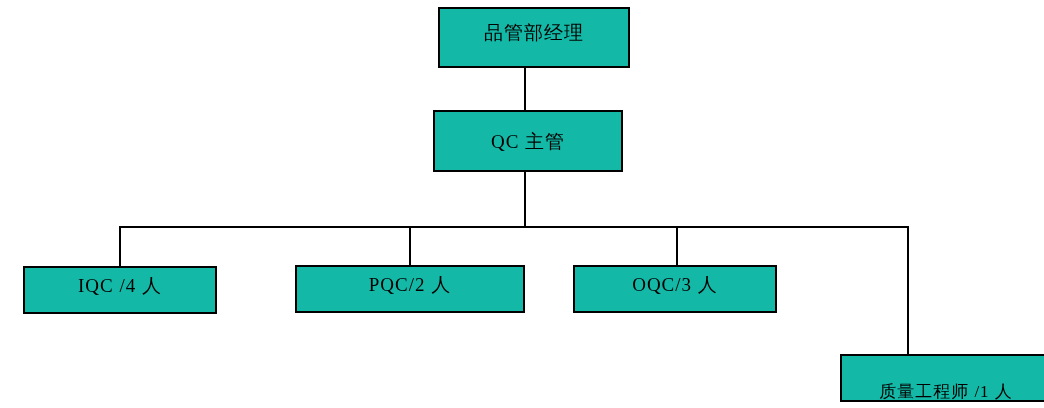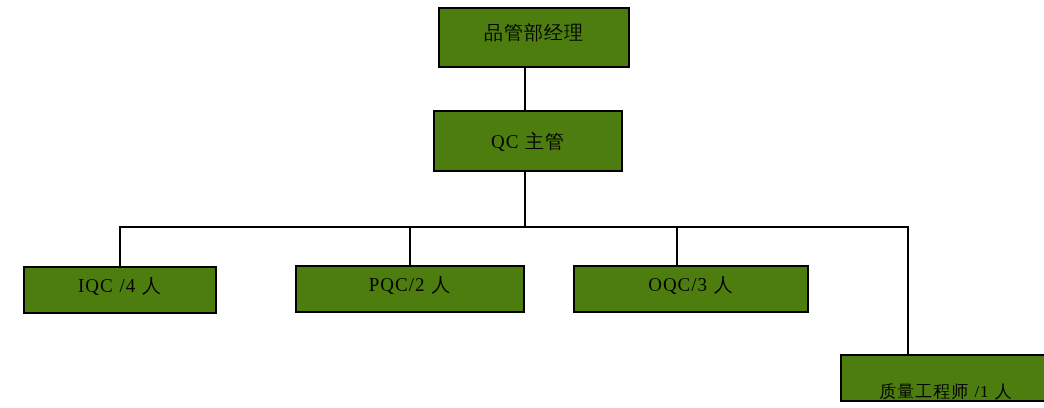--- a/index.html
+++ b/index.html
@@ -12,34 +12,34 @@
     width: 1044px;
     height: 408px;
     background: #ffffff;
     font-family: "Liberation Serif", "DejaVu Serif", serif;
     color: #000000;
     overflow: hidden;
   }
   .node {
     position: absolute;
     border: 2px solid #000000;
-    background: #4d7c0f;
+    background: #14b8a6;
     box-sizing: border-box;
     display: flex;
     justify-content: center;
     align-items: flex-start;
     font-size: 19px;
     letter-spacing: 1px;
     white-space: nowrap;
   }
   .node-manager    { left: 438px; top: 7px;   width: 192px; height: 61px; padding-top: 11px; }
   .node-supervisor { left: 433px; top: 110px; width: 190px; height: 62px; padding-top: 17px; }
   .node-iqc        { left: 23px;  top: 266px; width: 194px; height: 48px; padding-top: 5px; }
   .node-pqc        { left: 295px; top: 265px; width: 230px; height: 48px; padding-top: 5px; }
-  .node-oqc        { left: 573px; top: 265px; width: 236px; height: 48px; padding-top: 5px; }
+  .node-oqc        { left: 573px; top: 265px; width: 204px; height: 48px; padding-top: 5px; }
   .node-engineer   { left: 840px; top: 354px; width: 212px; height: 48px; padding-top: 24px; font-size: 17px; }
   .line {
     position: absolute;
     background: #000000;
   }
   .line-v { width: 2px; }
   .line-h { height: 2px; }
   .c-manager-supervisor { left: 524px; top: 68px;  height: 42px; }
   .c-supervisor-bus     { left: 524px; top: 172px; height: 55px; }
   .c-bus                { left: 119px; top: 226px; width: 790px; }

